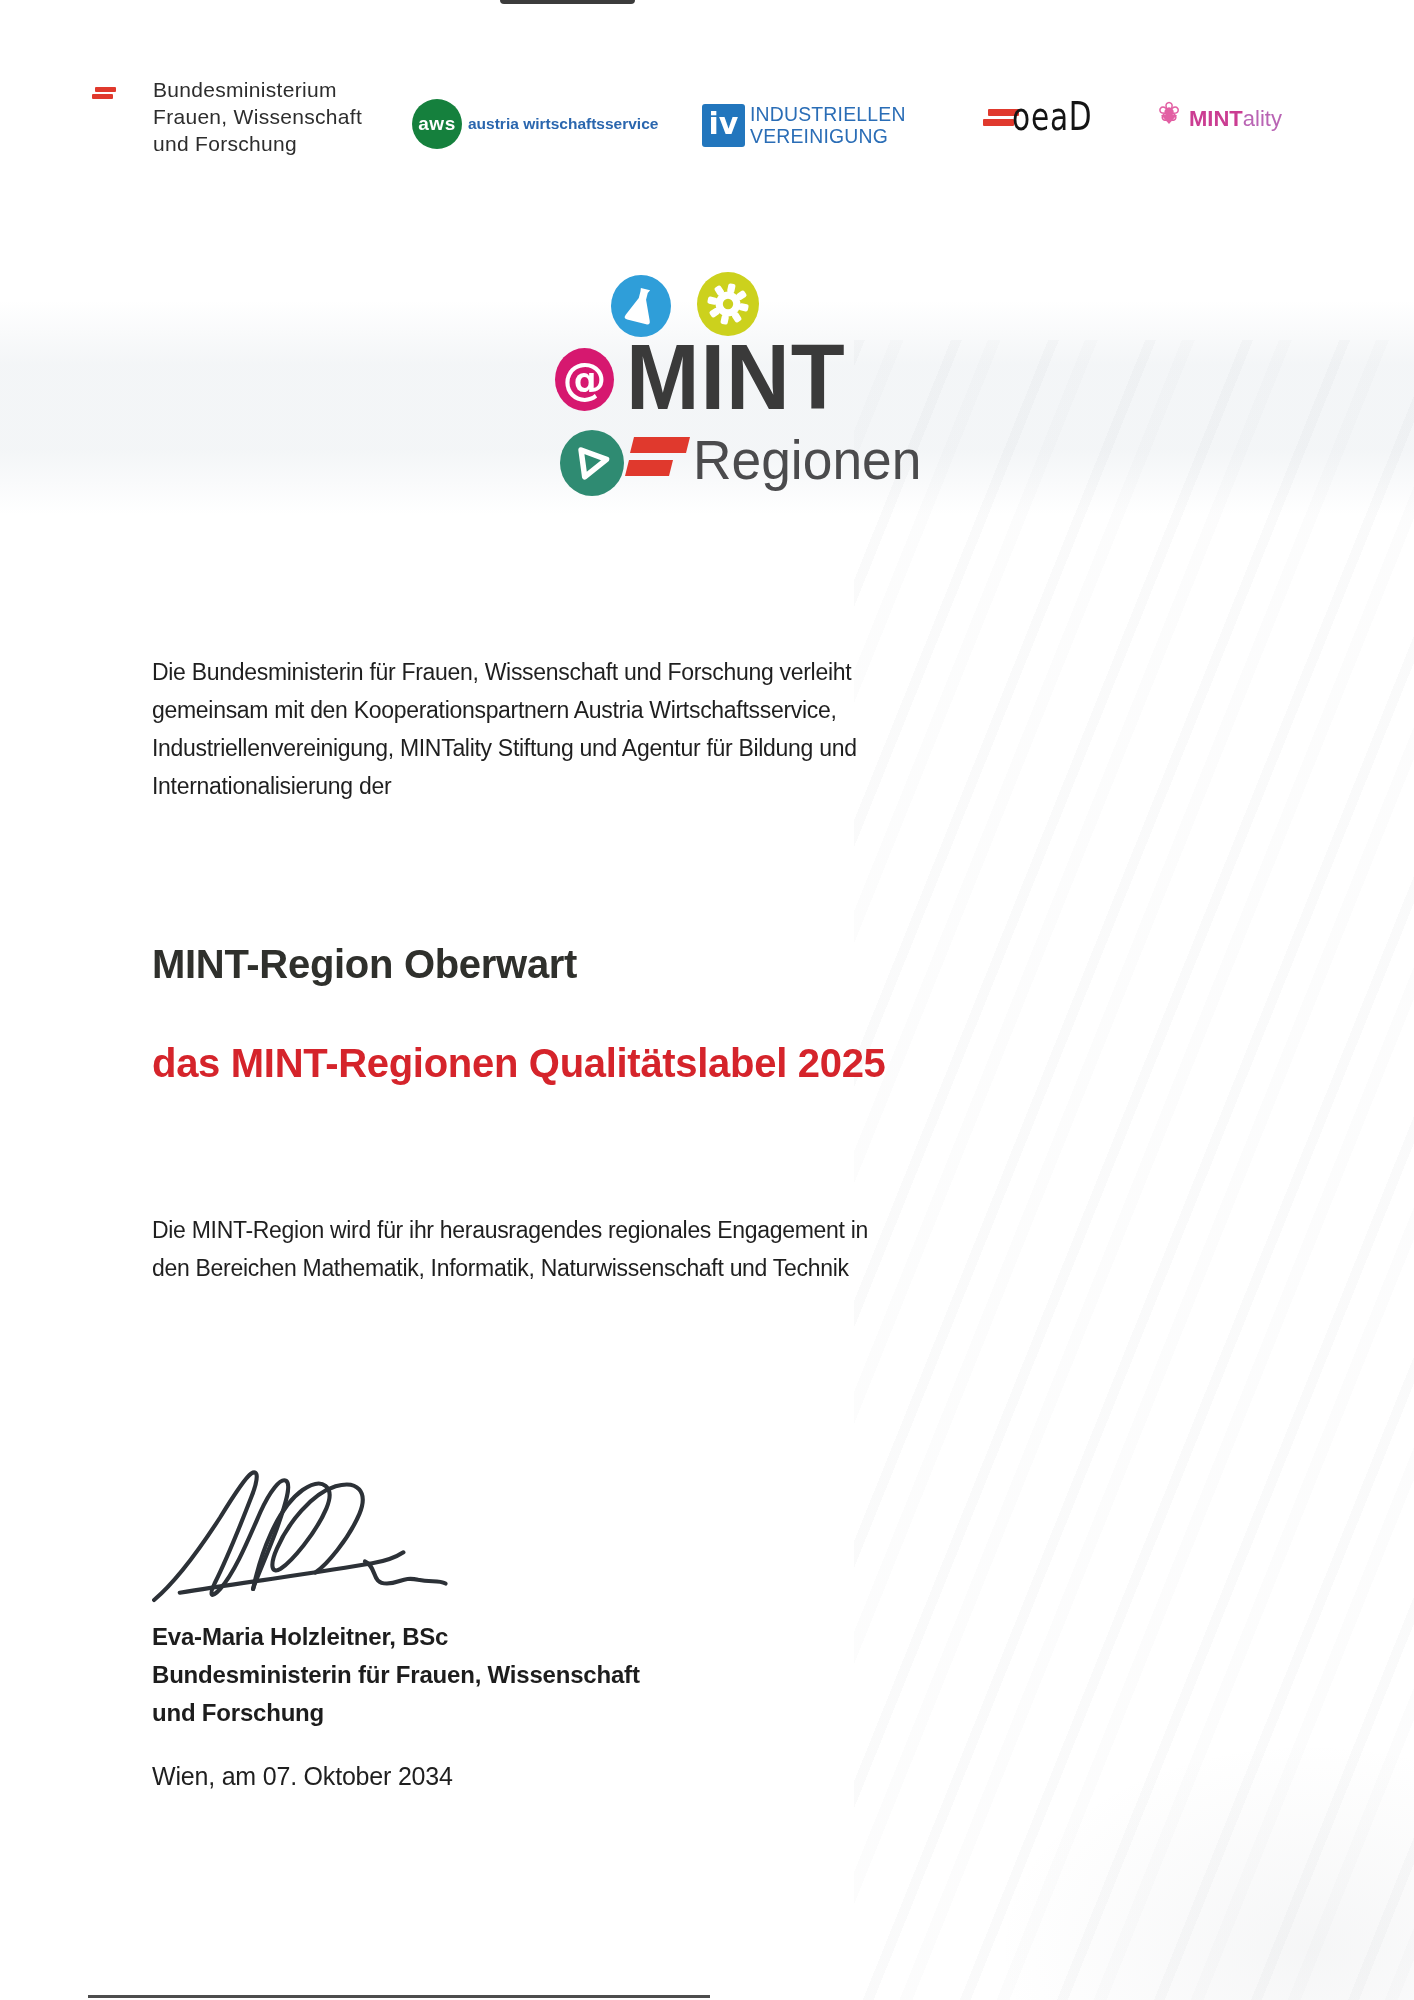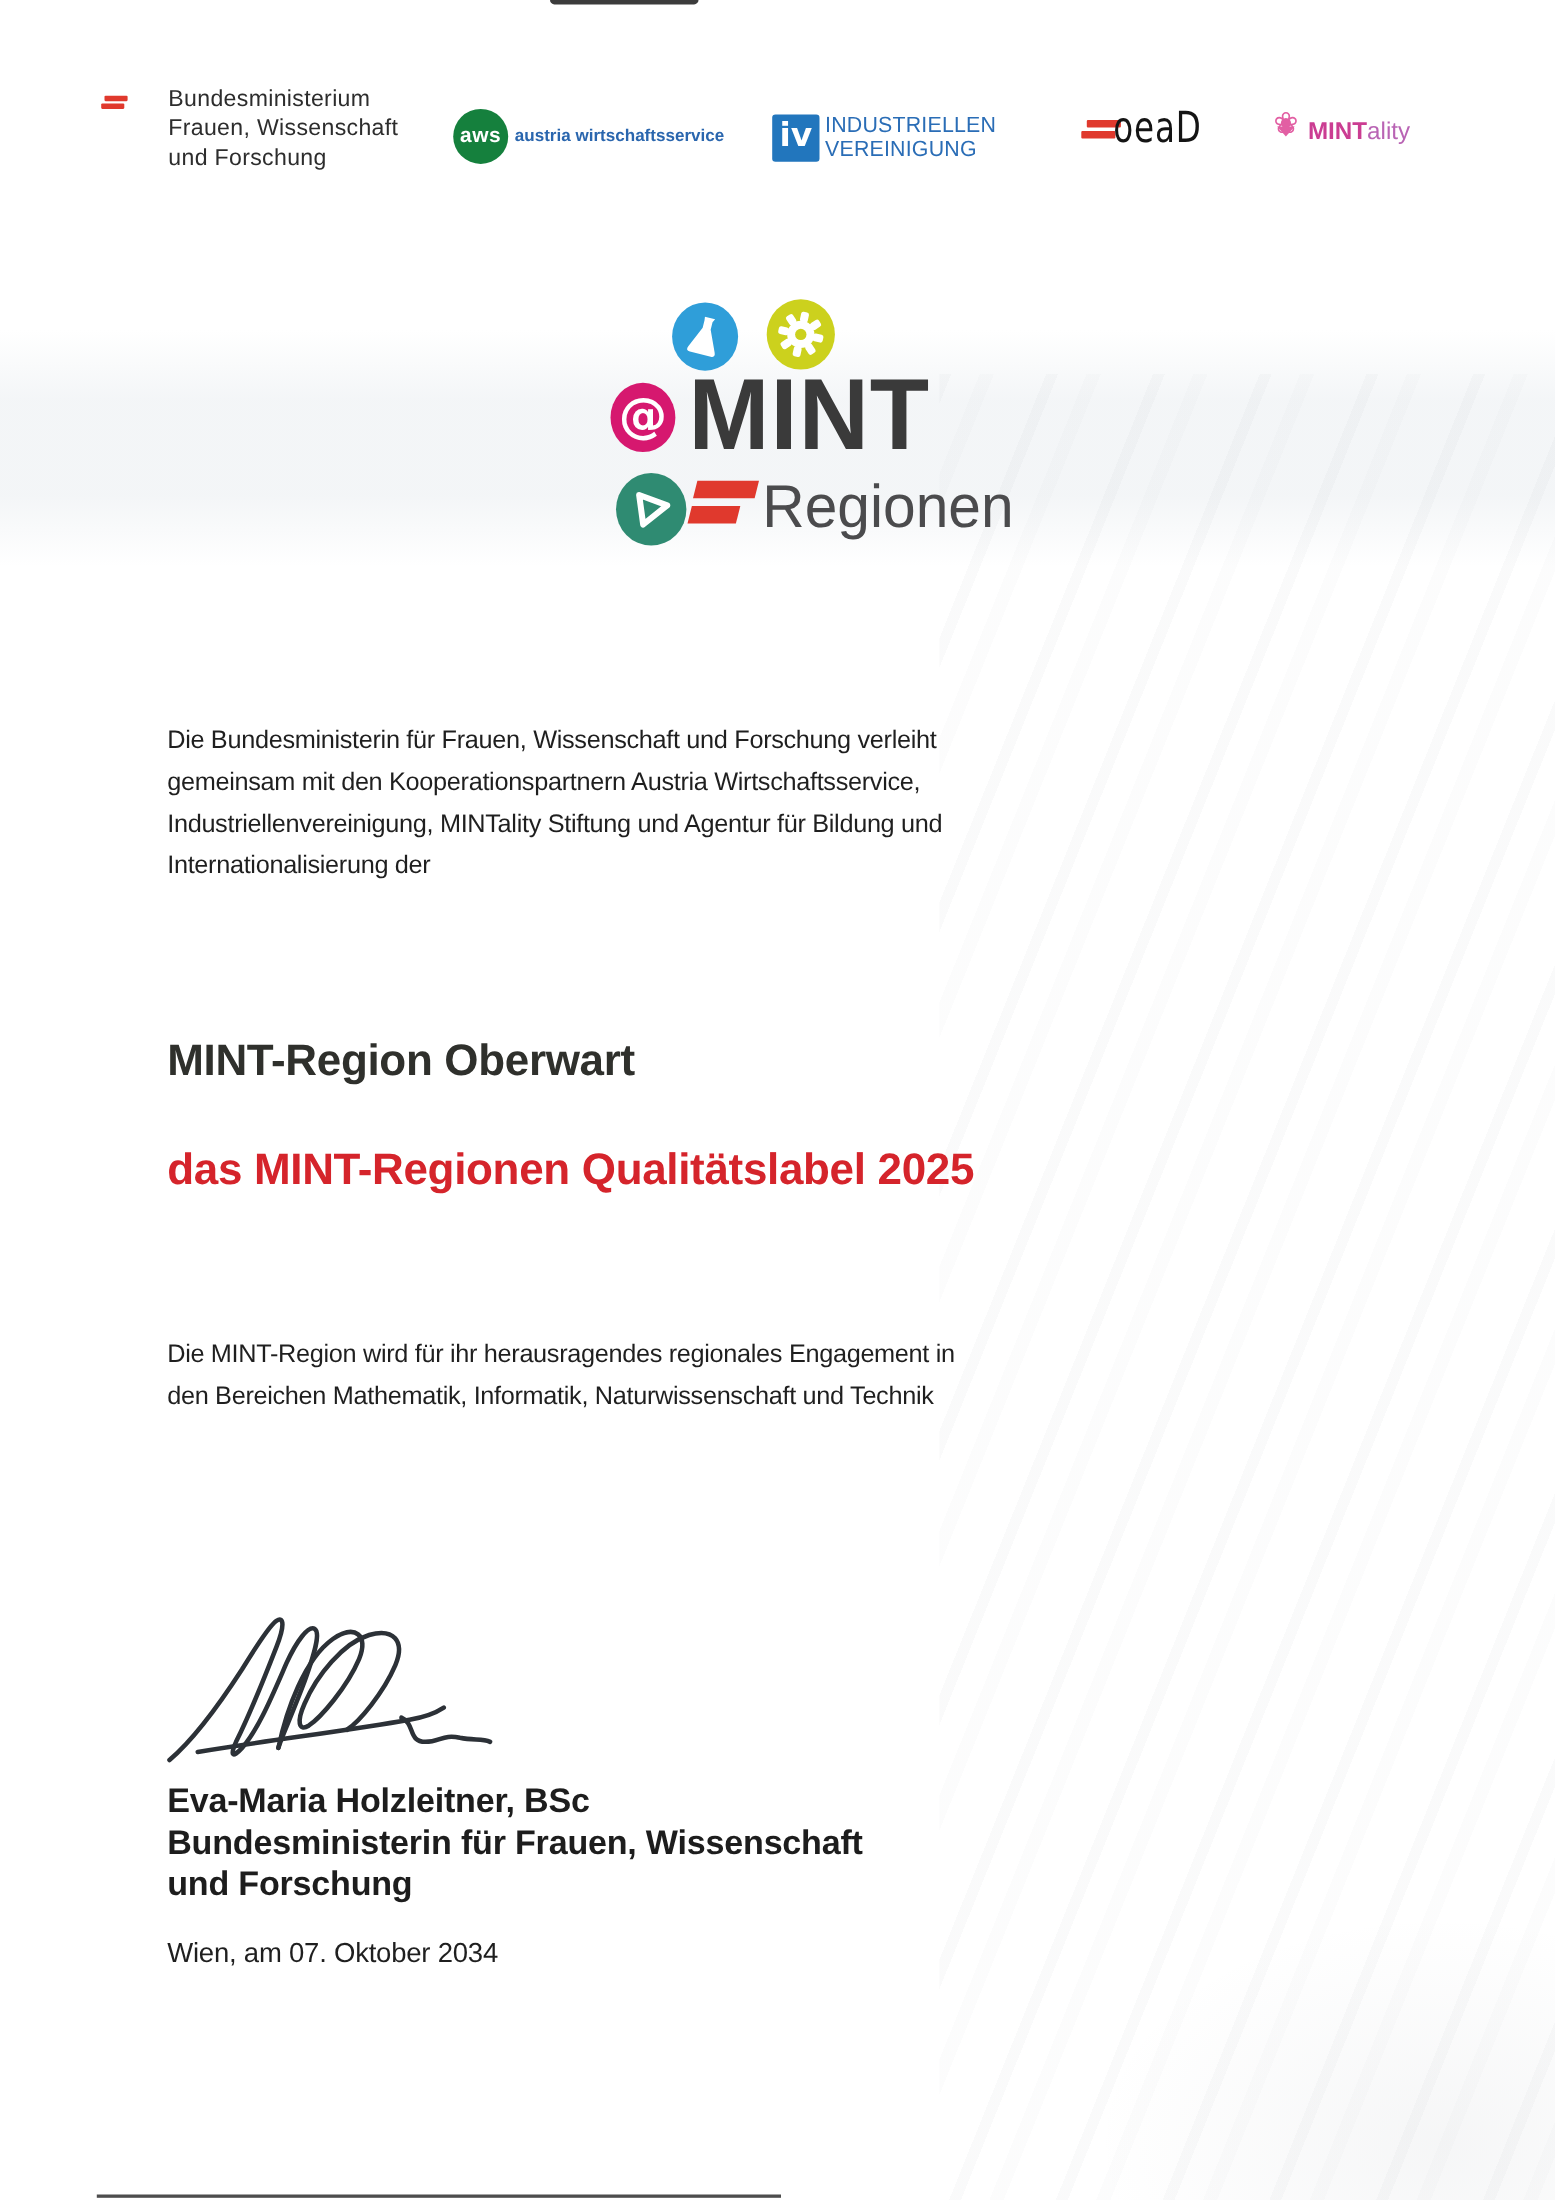--- a/index.html
+++ b/index.html
@@ -49,21 +49,21 @@
   .lg-flag .fb2{left:-1px;top:23px;width:44px;height:16px;}
   .lg-regionen{position:absolute;left:143px;top:165px;font-size:55px;line-height:55px;color:#4b4b4d;font-weight:normal;letter-spacing:0;transform:scaleX(.97);transform-origin:left top;}
   
   .para{position:absolute;left:152px;font-size:23px;line-height:38px;color:#1f1f1f;letter-spacing:-.3px;}
   .para div{white-space:nowrap;}
   .h-region{position:absolute;left:152px;top:941px;font-size:40px;line-height:46px;font-weight:bold;color:#2f302c;letter-spacing:-.3px;}
   .h-label{position:absolute;left:152px;top:1040px;font-size:40px;line-height:46px;font-weight:bold;color:#d5242b;letter-spacing:-.3px;}
   
   .sig{position:absolute;left:138px;top:1446px;width:320px;height:165px;}
   .sig svg{width:100%;height:100%;}
-  .sig-name{position:absolute;left:152px;top:1618px;font-size:31px;line-height:38px;font-weight:bold;color:#1d1d1d;letter-spacing:-.2px;}
+  .sig-name{position:absolute;left:152px;top:1618px;font-size:24px;line-height:38px;font-weight:bold;color:#1d1d1d;letter-spacing:-.2px;}
   .sig-name div{white-space:nowrap;}
   .place-date{position:absolute;left:152px;top:1762px;font-size:25px;color:#1f1f1f;letter-spacing:-.2px;white-space:nowrap;}
 </style>
 </head>
 <body>
 
 <div class="page">
 
   <div class="scan-top-sliver"></div>
   <div class="scan-band"></div>

